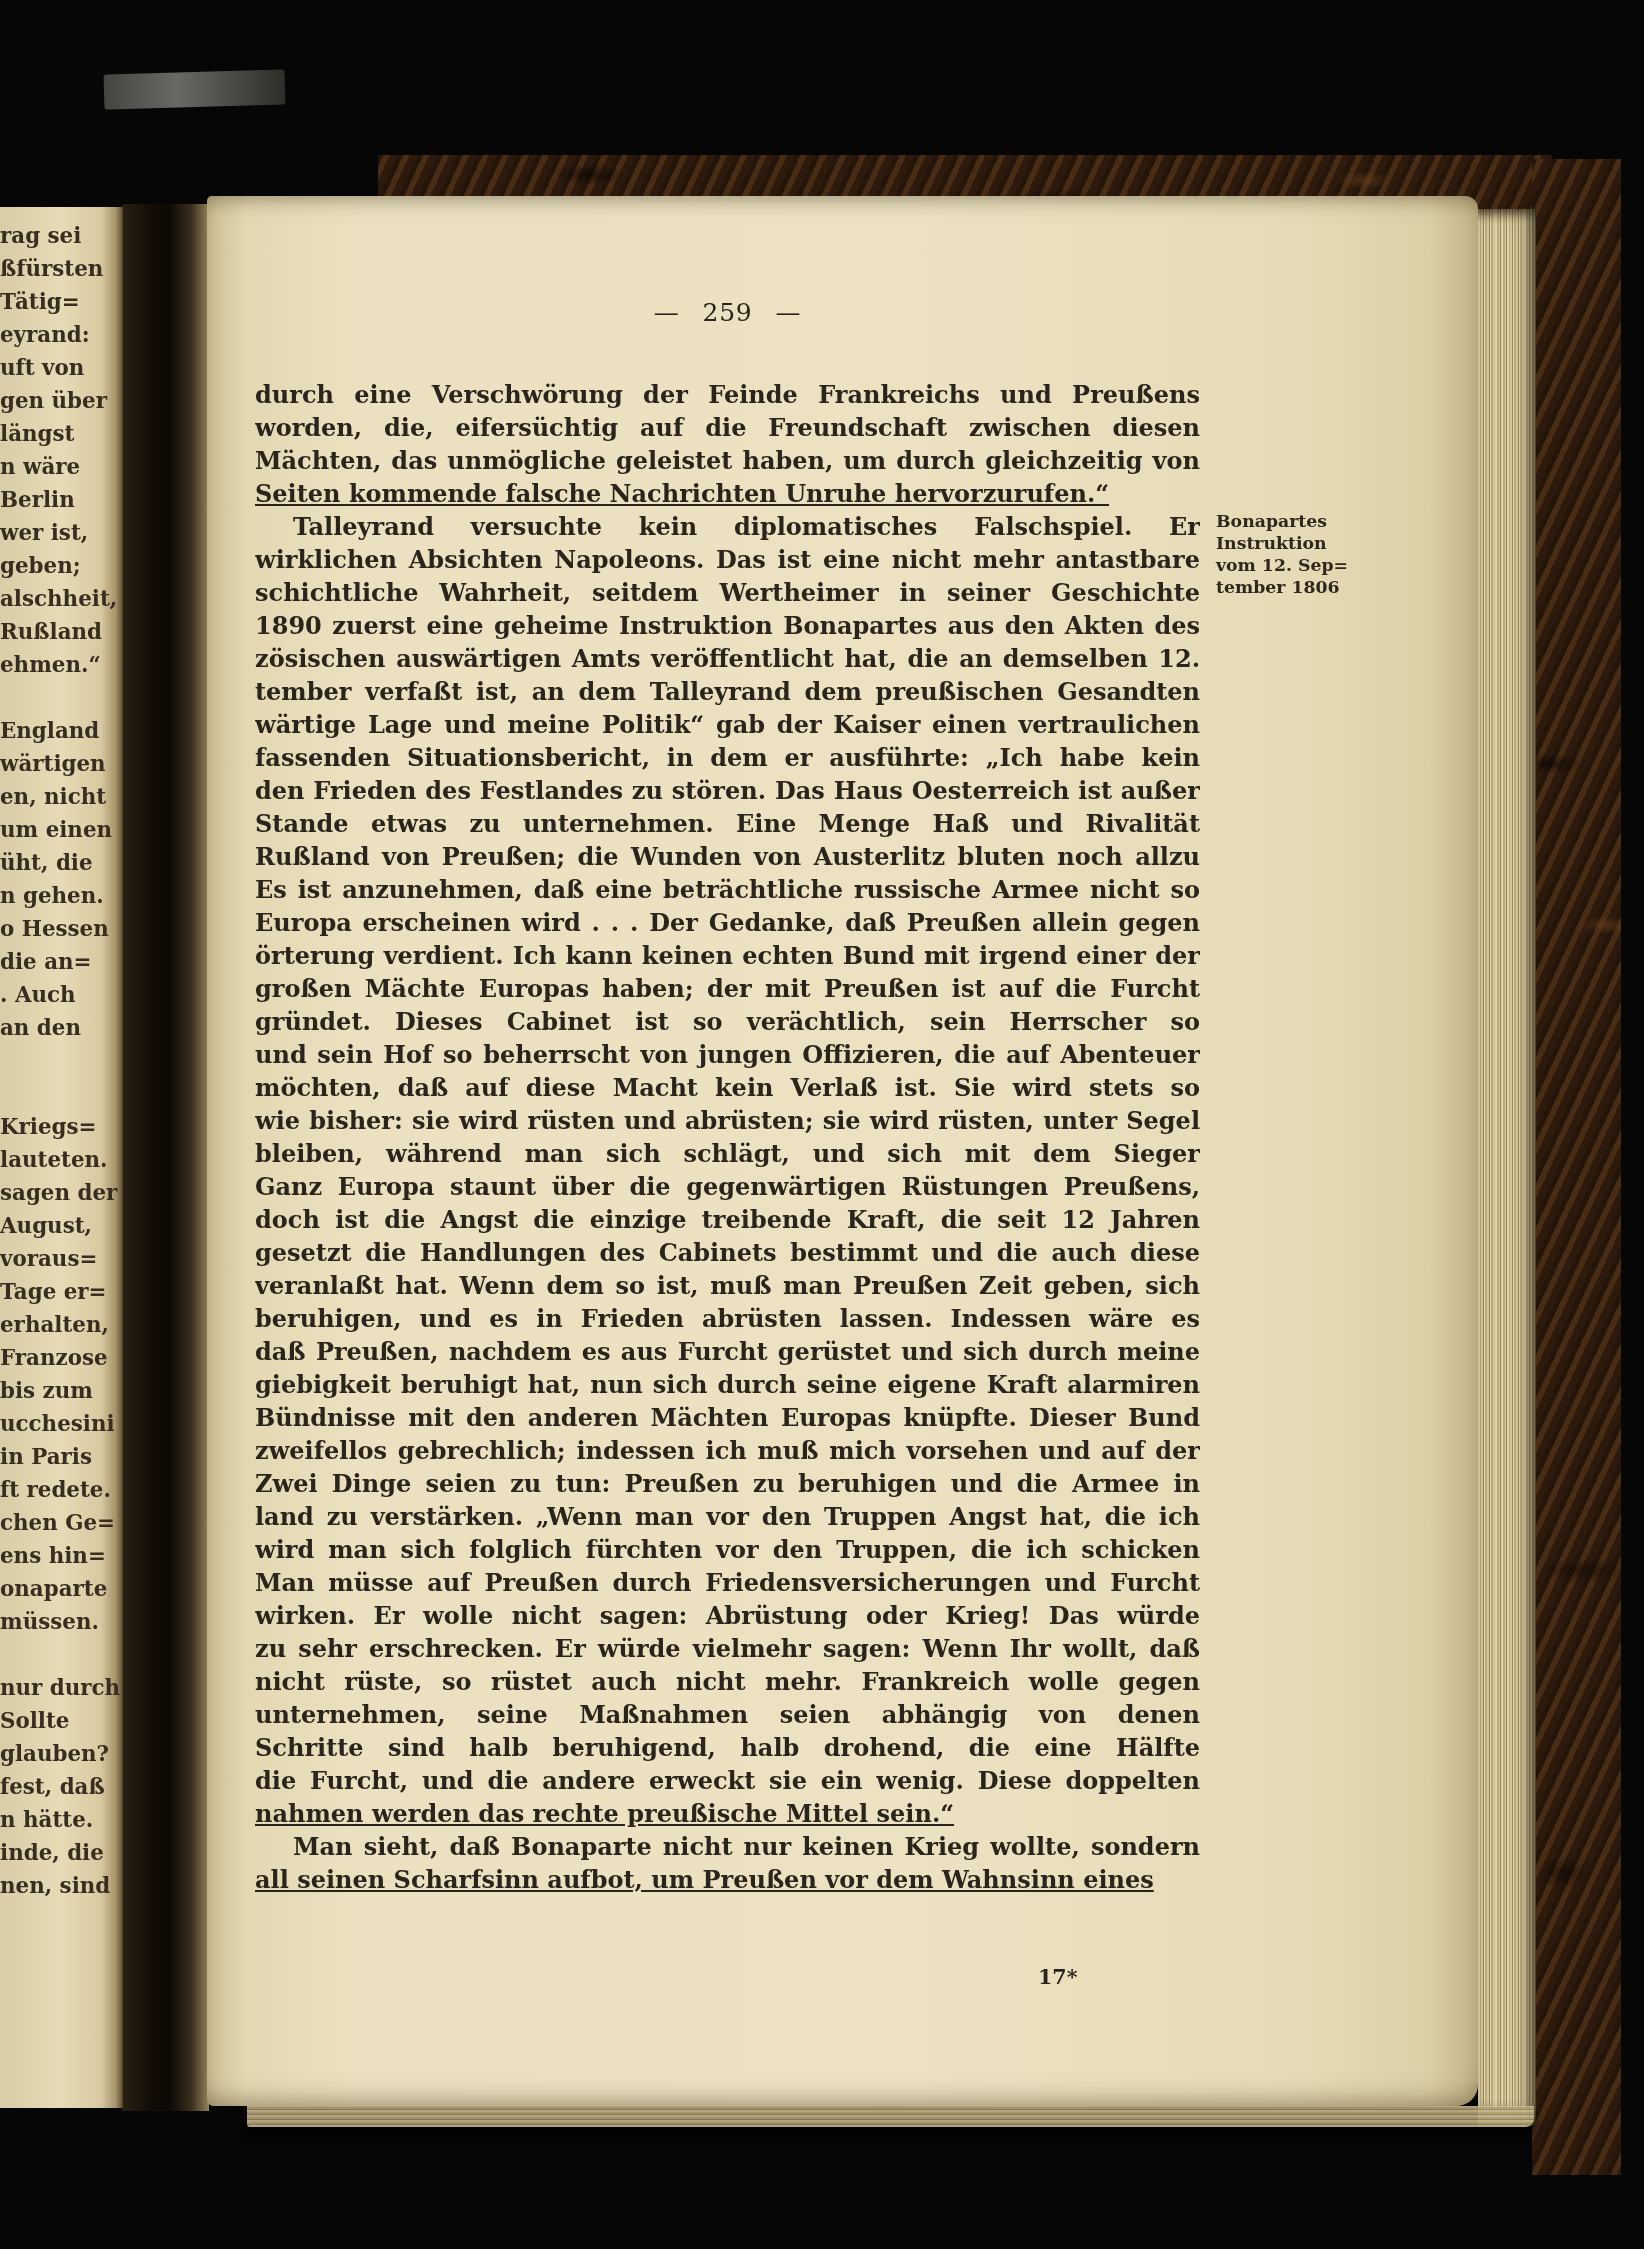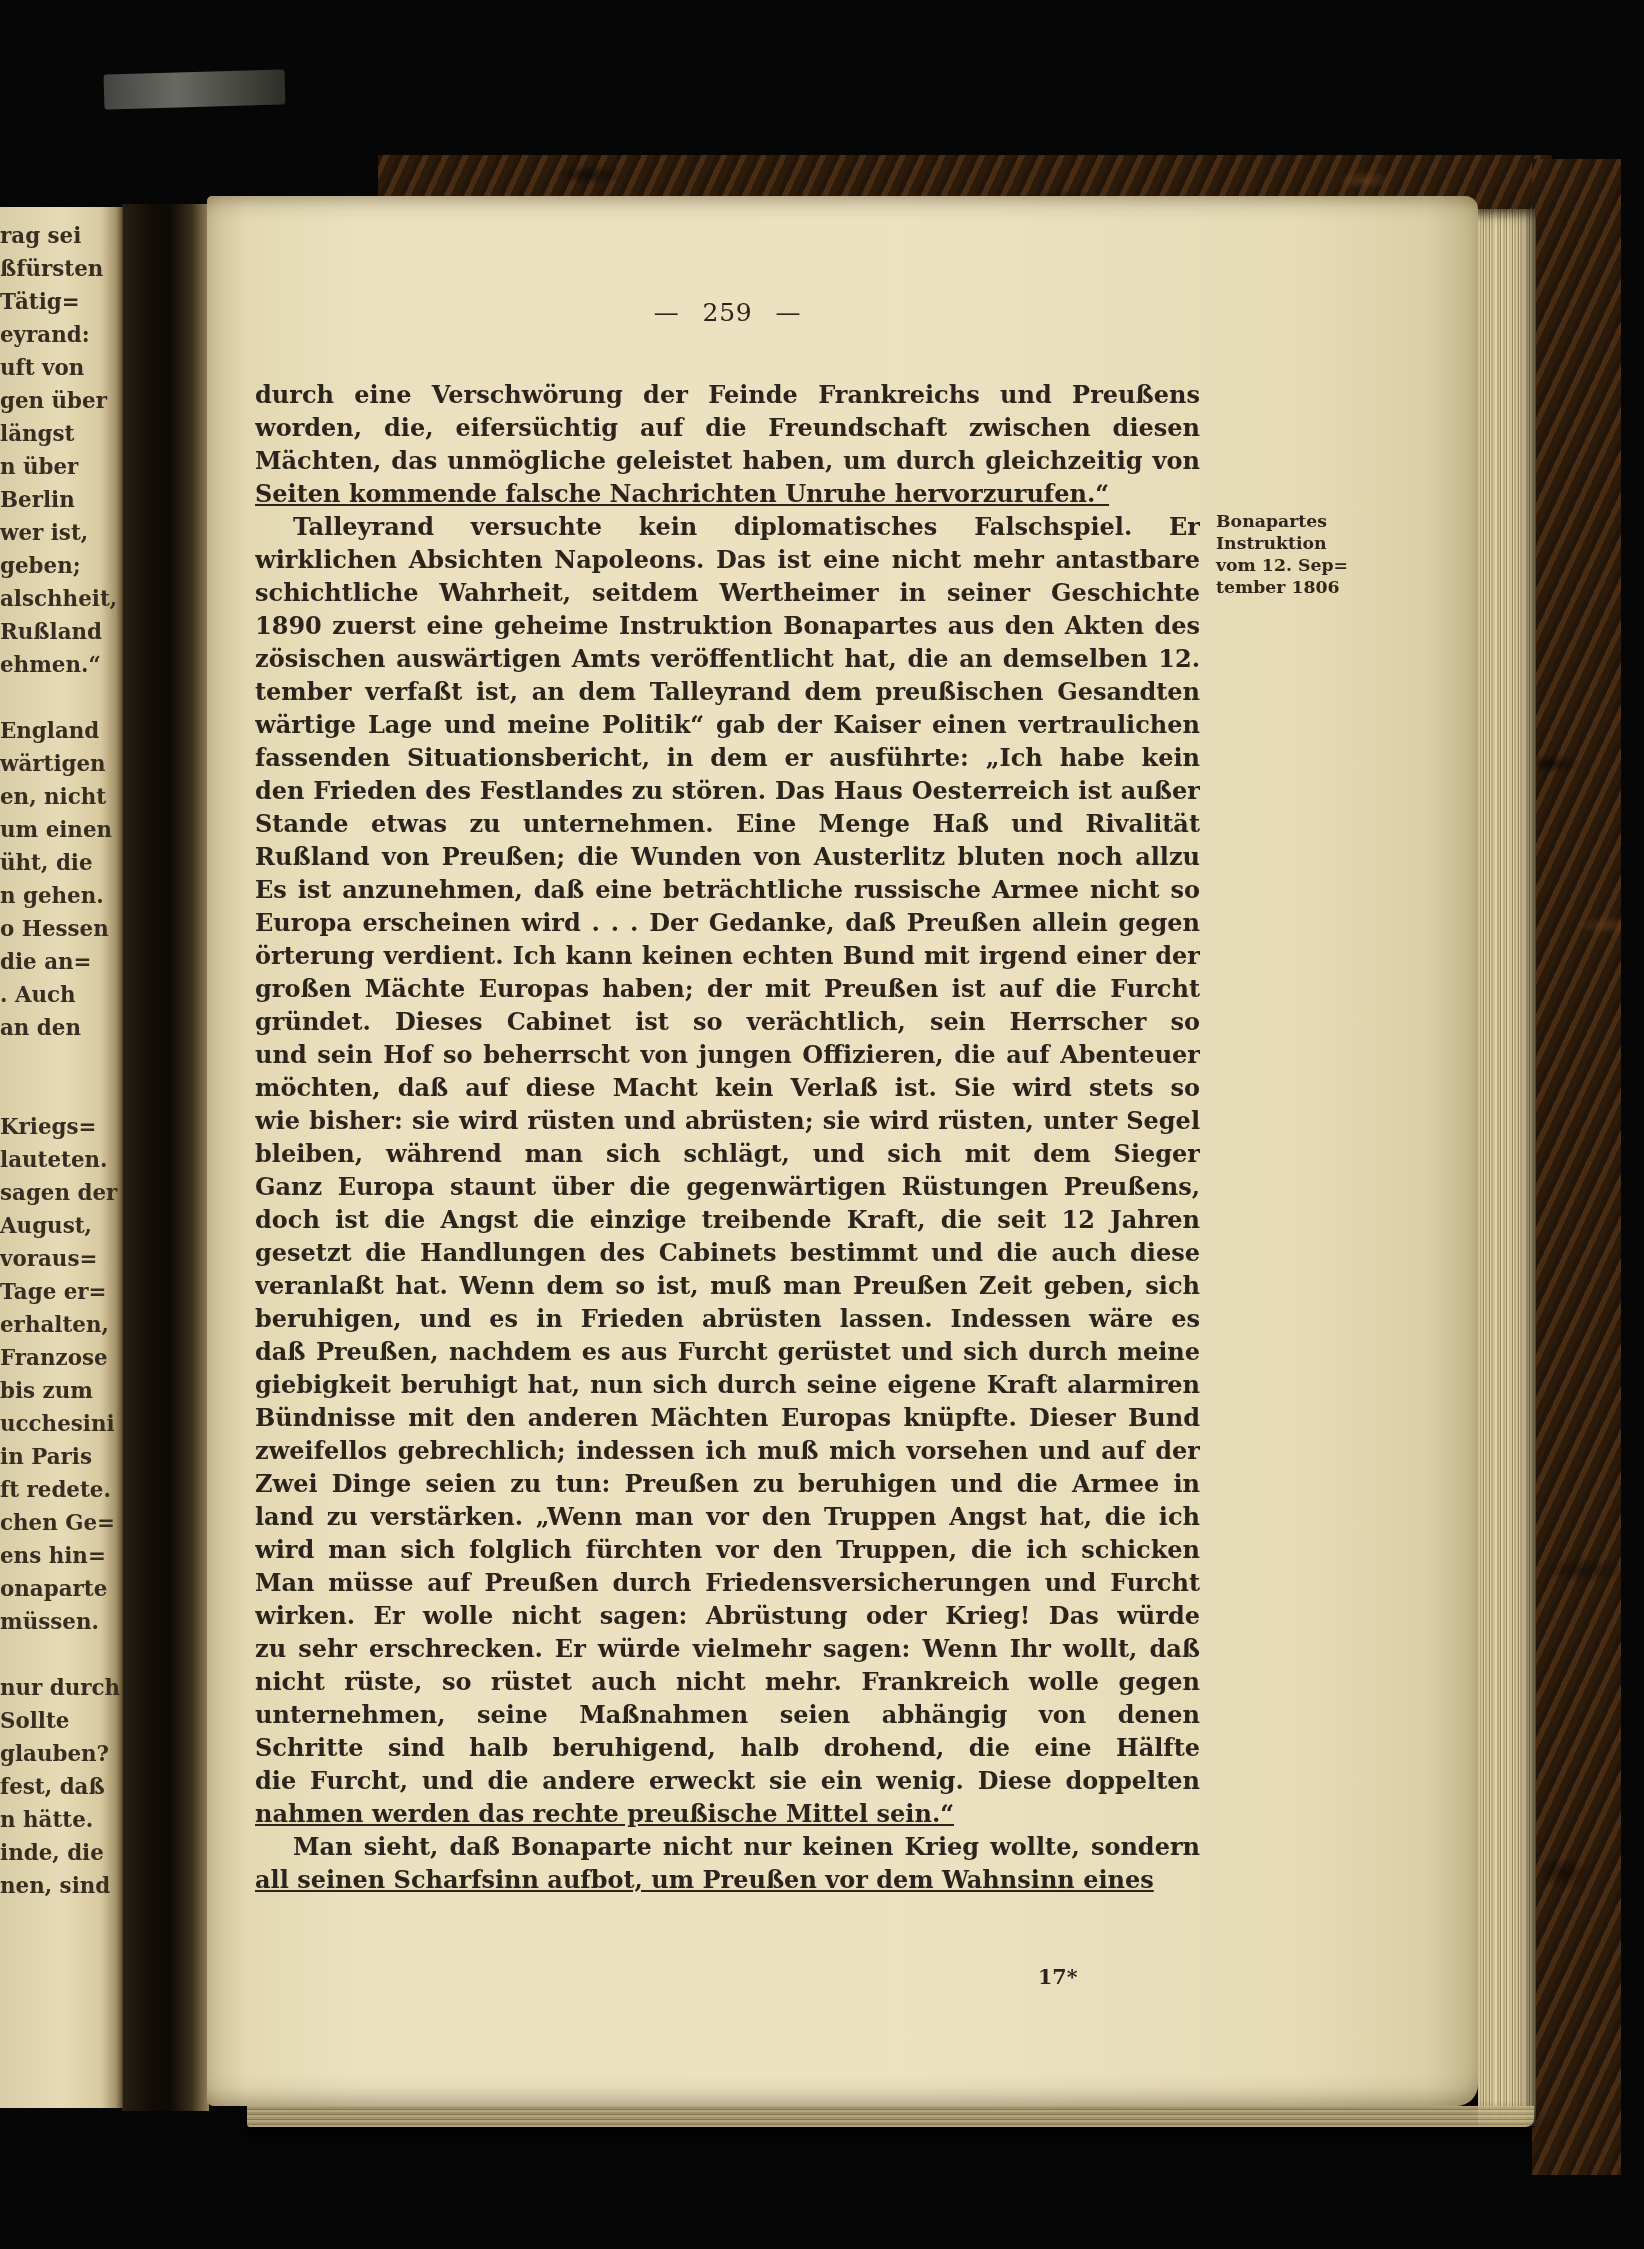--- a/index.html
+++ b/index.html
@@ -93,21 +93,21 @@
 
   <div class="left-page">
     <div class="left-fragments" id="left-fragments">
         <div class="frag">rag sei</div>
         <div class="frag">ßfürsten</div>
         <div class="frag">Tätig=</div>
         <div class="frag">eyrand:</div>
         <div class="frag">uft von</div>
         <div class="frag">gen über</div>
         <div class="frag">längst</div>
-        <div class="frag">n über</div>
+        <div class="frag">n wäre</div>
         <div class="frag">Berlin</div>
         <div class="frag">wer ist,</div>
         <div class="frag">geben;</div>
         <div class="frag">alschheit,</div>
         <div class="frag">Rußland</div>
         <div class="frag">ehmen.“</div>
         <div class="frag"></div>
         <div class="frag">England</div>
         <div class="frag">wärtigen</div>
         <div class="frag">en, nicht</div>

